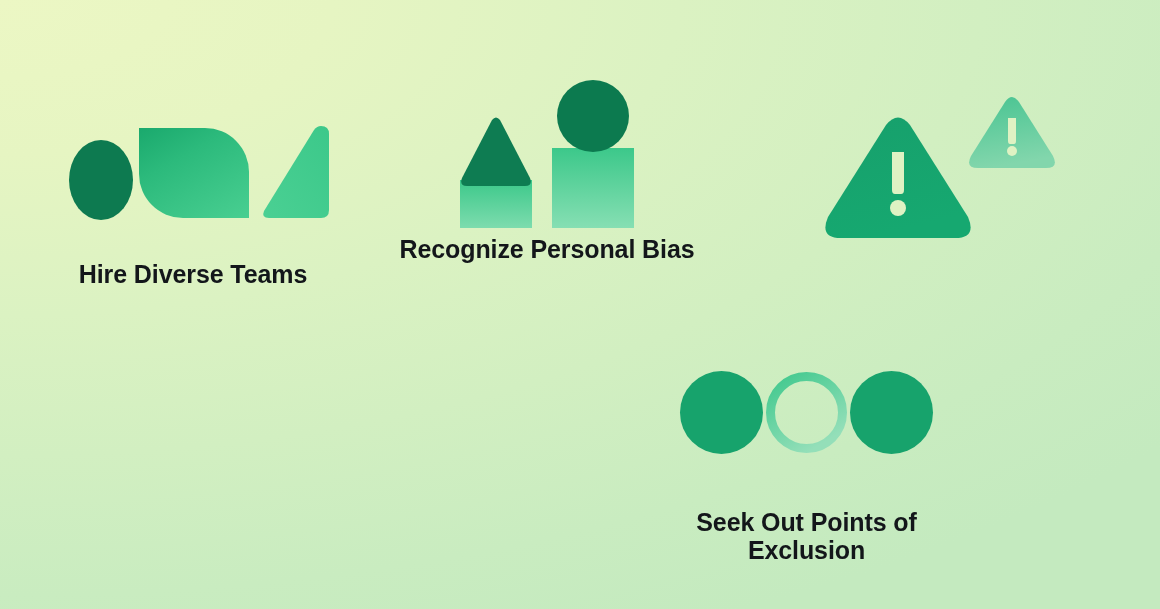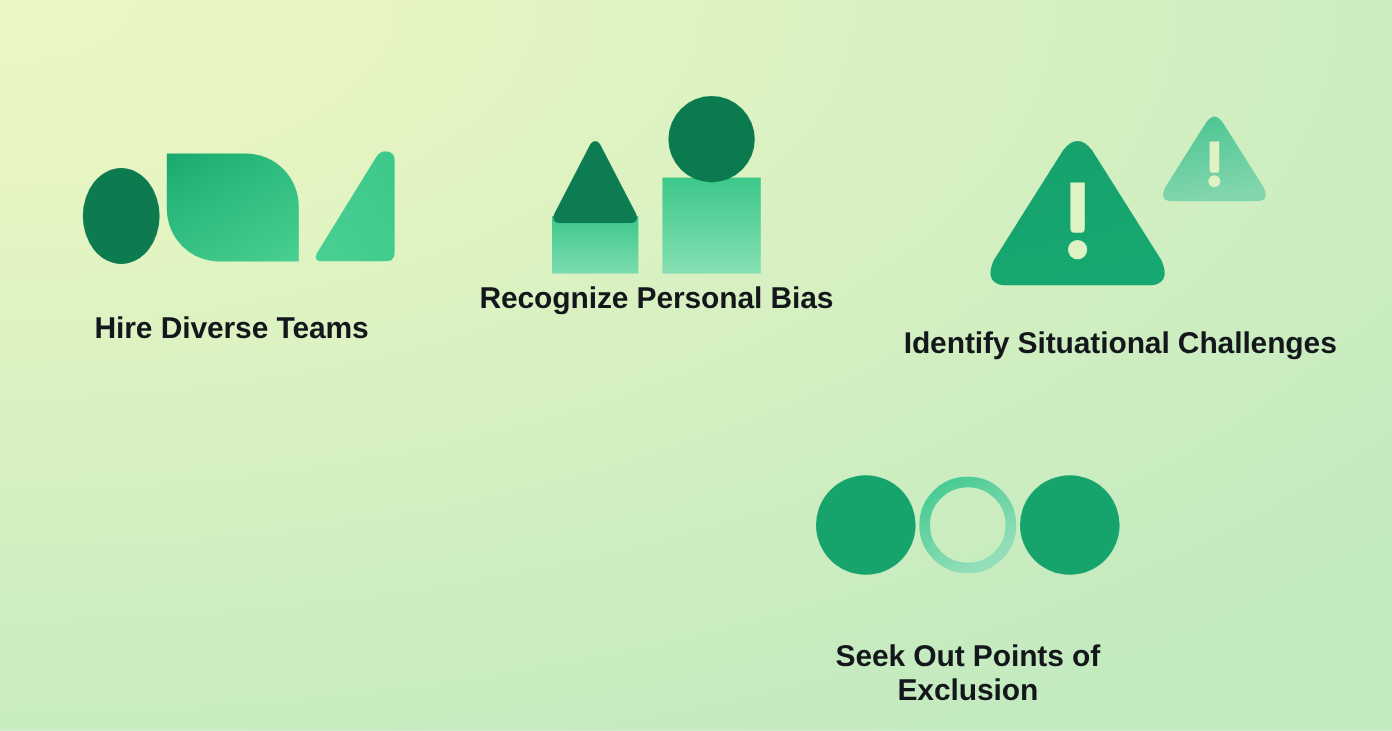--- a/index.html
+++ b/index.html
@@ -55,21 +55,21 @@
     white-space:pre-line;
   }
 
   
   #cell-hire           { left:0;   top:118px; width:386px; }
   #cell-recognize      { left:387px; top:80px;  width:320px; }
   #cell-identify       { left:707px; top:96px;  width:453px; }
 
   
   #cell-treat          { left:157px; top:355px; width:371px; }
-  #cell-seek           { left:620px; top:396px; width:373px; }
+  #cell-seek           { left:620px; top:371px; width:373px; }
 
   .art-hire      { width:268px; height:100px; gap:0; }
   .art-recognize { width:175px; height:155px; }
   .art-identify  { width:220px; height:140px; }
   .art-treat     { width:200px; height:110px; }
   .art-seek      { width:253px; height:95px; }
 
   .cap-hire      { margin-top:42px; }
   .cap-recognize { }
   .cap-identify  { margin-top:36px; }
@@ -209,21 +209,20 @@
           <linearGradient id="wSm" x1="0" y1="0" x2="0.2" y2="1">
             <stop offset="0%" stop-color="#49c492"></stop>
             <stop offset="100%" stop-color="#82d6ac"></stop>
           </linearGradient>
         </defs>
         <path d="M 37 6 Q 44 -4 51 6 L 85 60 Q 91 72 78 72 L 10 72 Q -3 72 3 60 Z" fill="url(#wSm)"></path>
         <path d="M 40 22 h 8 v 23 q 0 3 -2 3 h -4 q -2 0 -2 -3 Z" fill="#dff2c3"></path>
         <circle cx="44" cy="55" r="5" fill="#dff2c3"></circle>
       </svg>
     </div>
-    <div class="caption cap-identify">Identify Situational Challenges</div>
   </div>
 
 
   <div class="cell" id="cell-seek">
     <div class="art art-seek">
       <div class="g5-dot g5-dot-1"></div>
       <svg class="g5-ring-grad" viewBox="0 0 81 81">
         <defs>
           <linearGradient id="ringGrad" x1="0" y1="0" x2="0.6" y2="1">
             <stop offset="0%" stop-color="#3fc88d"></stop>

